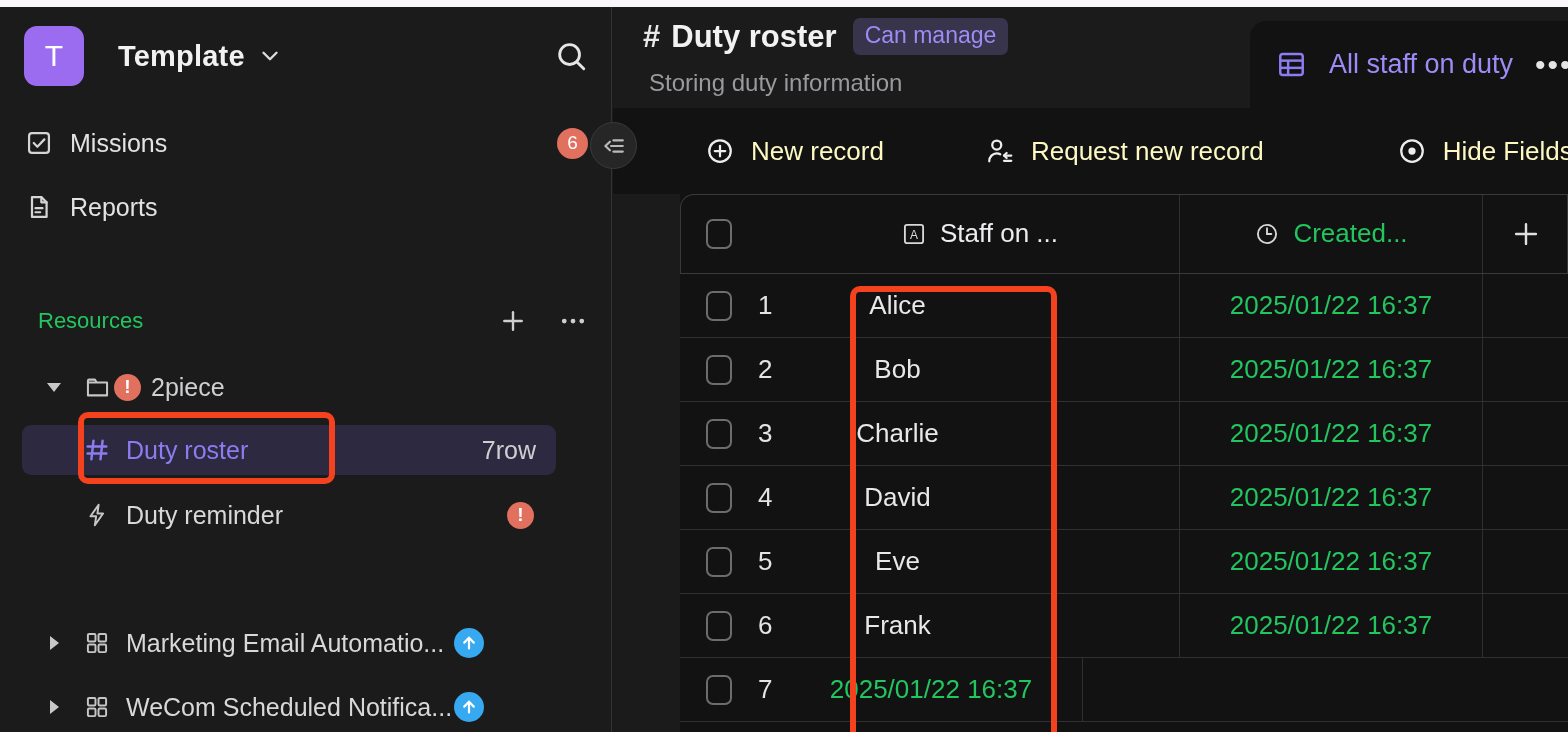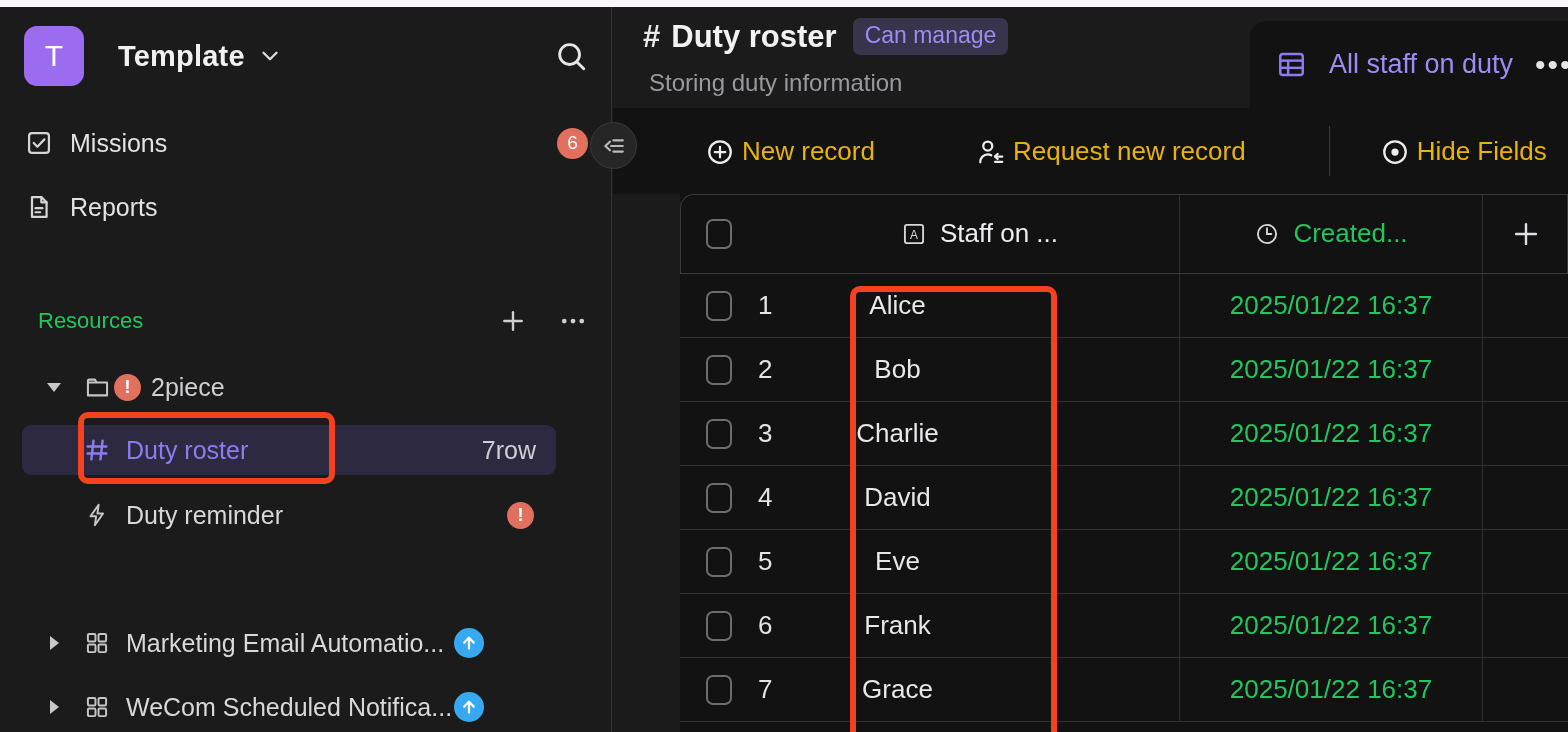--- a/index.html
+++ b/index.html
@@ -122,21 +122,21 @@
     cursor: pointer;
   }
   .view-tab .vt-label { color: #9c8cf5; font-size: 27px; white-space: nowrap; }
   .view-tab .vt-more { color: #e4e4e6; font-size: 30px; letter-spacing: 2px; line-height: 1; }
 
   .toolbar {
     position: absolute; top: 101px; left: 0; width: 955px; height: 86px;
     background: #121213; display: flex; align-items: center;
   }
   .tb-btn {
-    display: flex; align-items: flex-end; gap: 7px; color: #eab308;
+    display: flex; align-items: flex-start; gap: 16px; color: #fef9c3;
     font-size: 26px; white-space: nowrap; cursor: pointer;
   }
   .tb-sep { width: 1px; height: 50px; background: #3a3a3c; }
 
   
   .grid {
     position: absolute; top: 187px; left: 67px; width: 888px; height: 545px;
     background: #121213;
   }
   .grid-inner { position: relative; width: 100%; height: 100%; }
@@ -523,23 +523,20 @@
             </div>
           <div class="c-created">2025/01/22 16:37</div>
           <div class="c-add"></div>
         </div>
 
         <div class="row">
           <div class="c-check">
             <span class="box"></span>
             <span class="rownum">7</span>
           </div>
-          <div class="c-name">
-              <span class="nm">Grace</span>
-            </div>
           <div class="c-created">2025/01/22 16:37</div>
           <div class="c-add"></div>
         </div>
 
         <div class="grid-border-top"></div>
       </div>
     </div>
   </div>
 
   <div class="red-box" id="red-sidebar"></div>

